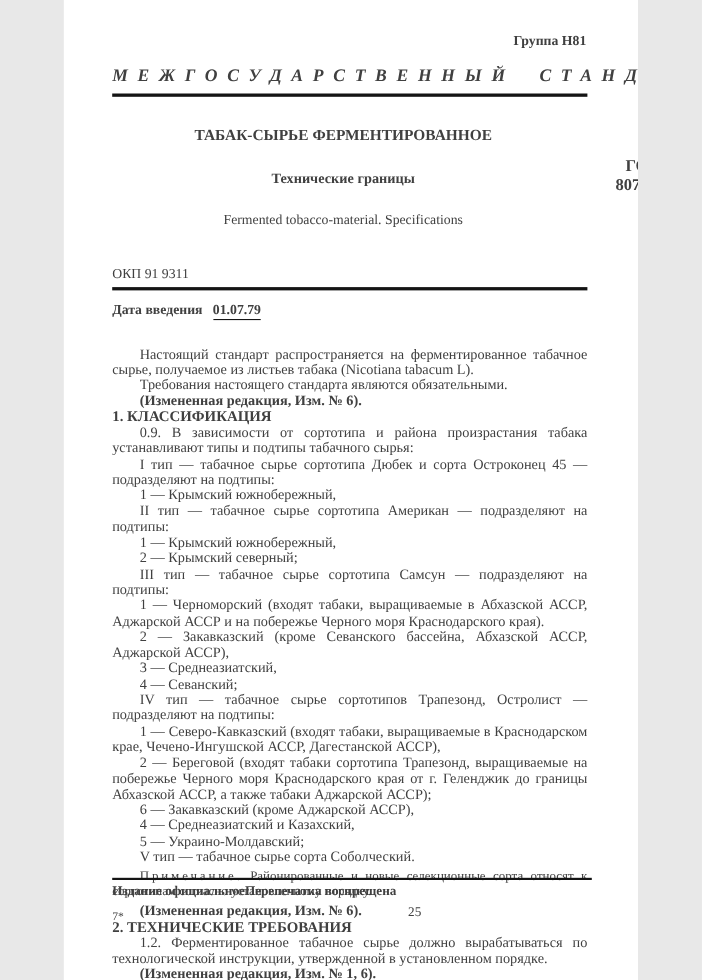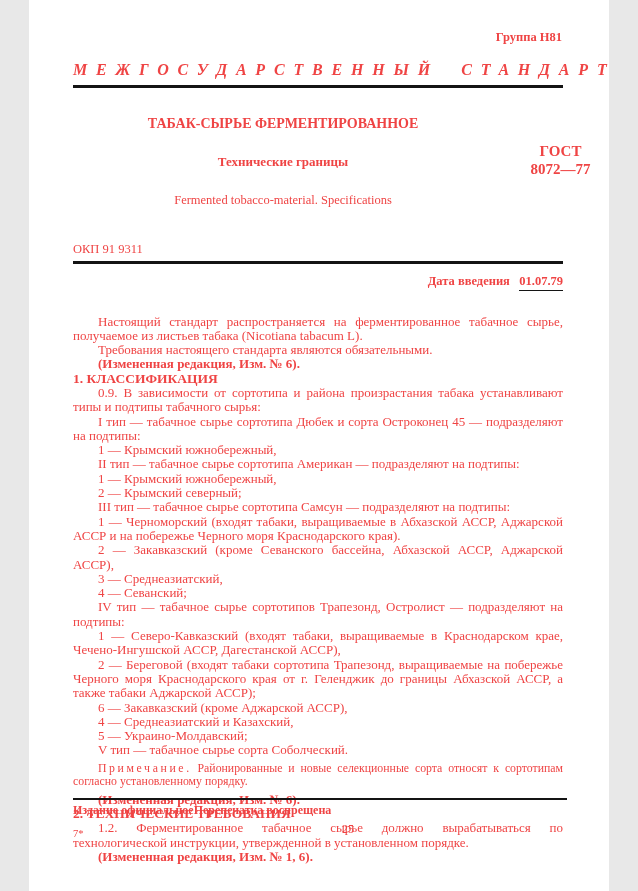--- a/index.html
+++ b/index.html
@@ -1,21 +1,21 @@
 <!DOCTYPE html>
 <html><head>
 <meta charset="utf-8">
 <style>
   html,body{margin:0;padding:0;background:#e8e8e8;}
   .page{
     position:relative;
-    width:580px;height:891px;
+    width:522px;height:891px;
     margin:0 auto;
     background:#ffffff;
-    color:#ef4444;
+    color:#404040;
     font-family:"Liberation Serif","DejaVu Serif",serif;
     box-sizing:border-box;
     overflow:hidden;
   }
   .inner{position:relative;padding:30px 46px 0 44px;}
   .group-label{
     text-align:right;
     font-weight:bold;
     font-size:12.5px;
     padding-right:1px;
@@ -39,21 +39,21 @@
   .title-col{width:420px;text-align:center;}
   .doc-title{font-weight:bold;font-size:14px;margin:0;}
   .doc-subtitle{font-weight:bold;font-size:13px;margin:22px 0 0 0;}
   .doc-title-en{font-size:12.5px;margin:23px 0 0 0;}
   .designation{
     position:absolute;top:26px;left:425px;width:125px;
     text-align:center;font-weight:bold;font-size:15px;line-height:18px;
   }
   .okp{font-size:12.5px;margin-top:26px;}
   .date-line{
-    text-align:right;font-weight:bold;font-size:12.5px;margin-top:10px;
+    font-weight:bold;font-size:12.5px;margin-top:10px;
   }
   .date-value{border-bottom:1.5px solid #141414;padding-bottom:2px;}
   .body-text{margin-top:26px;font-size:13px;line-height:14.3px;}
   .body-text p{
     margin:0;text-indent:25px;text-align:justify;
   }
   .amendment{font-weight:bold;}
   .section-heading{
     text-align:center;font-weight:bold;font-size:13.5px;
     margin:13px 0 12px 0;text-indent:0 !important;

